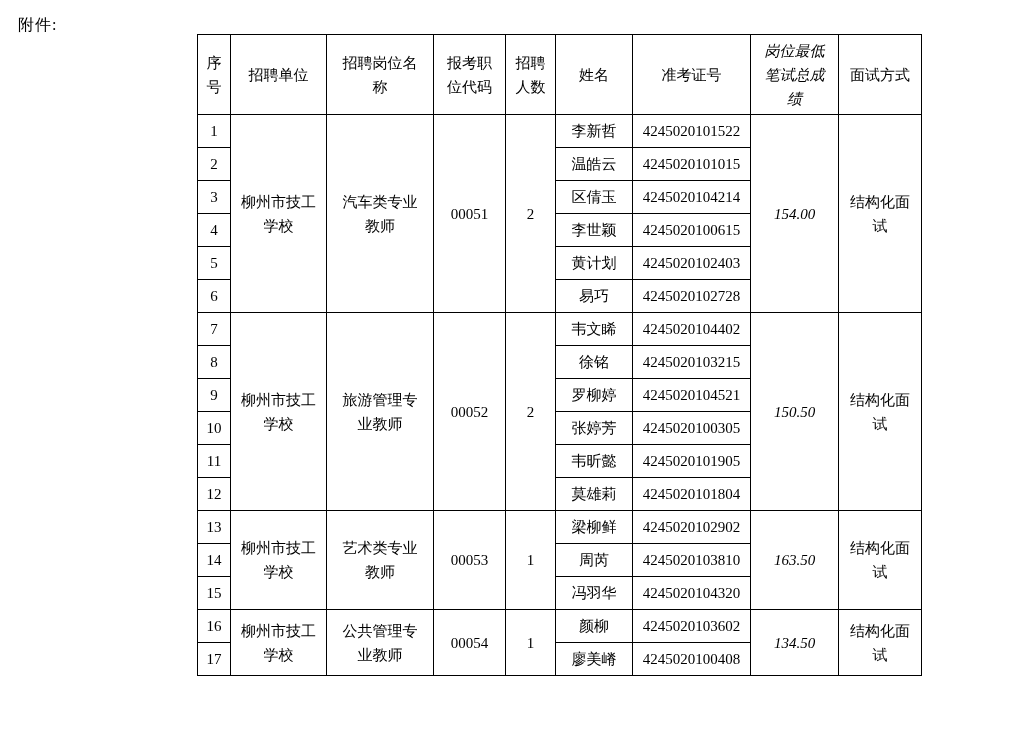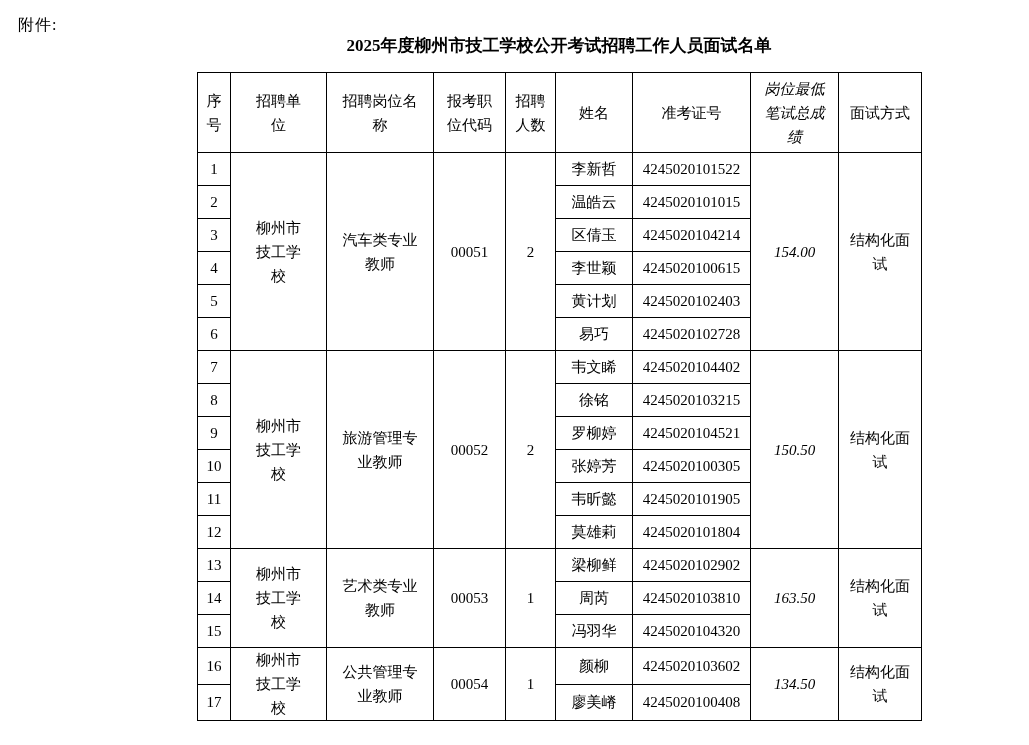--- a/index.html
+++ b/index.html
@@ -38,36 +38,35 @@
     vertical-align: middle;
     font-size: 15px;
     font-weight: normal;
     line-height: 24px;
     overflow: hidden;
   }
   tr.header-row { height: 80px; }
   tr.data-row   { height: 33px; }
   
   .c-seq       { padding: 0 8px;  }
-  .c-unit      { padding: 0 18px; }
+  .c-unit      { padding: 0 10px; }
   .c-pos       { padding: 0 15px; }
   .c-code      { padding: 0 12px; }
   .c-count     { padding: 0 9px;  }
   .c-name      { padding: 0 2px;  }
   .c-ticket    { padding: 0 4px;  }
   .c-score     { padding: 0 13px; font-style: italic; }
   .c-interview { padding: 0 10px; }
 </style>
 </head>
 <body>
 
 <div class="attachment">附件:</div>
 
 <div class="doc">
-  <div class="doc-title">2025年度柳州市技工学校公开考试招聘工作人员面试名单</div>
 
   <table class="roster">
     <colgroup>
       <col style="width:33px">
         <col style="width:96px">
         <col style="width:107px">
       <col style="width:72px">
         <col style="width:50px">
         <col style="width:77px">
       <col style="width:118px">

